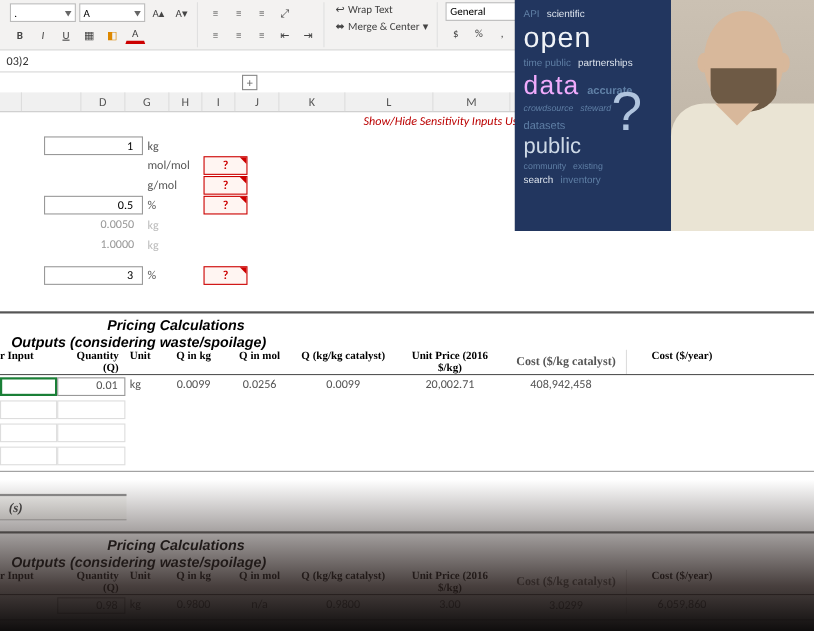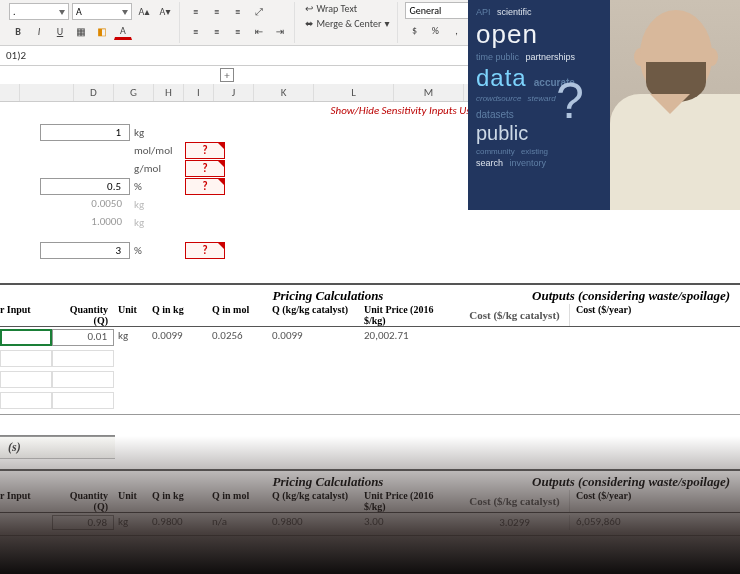--- a/index.html
+++ b/index.html
@@ -33,46 +33,46 @@
   .input-cell { width:90px; text-align:right; padding-right:8px; border:1px solid #999; background:#fff; font-size:11px; height:17px; line-height:15px;}
   .input-unit { width:50px; text-align:left; padding-left:4px; font-size:11px; color:#555;}
   .q-cell { width:40px; background:#fff5f2; border:1px solid #c00; color:#c00; text-align:center; font-weight:bold; margin-left:5px; height:17px; line-height:15px; position:relative;}
   .q-cell::after { content:''; position:absolute; top:0; right:0; width:0; height:0; border-top:6px solid #c00; border-left:6px solid transparent;}
   .gray-cell { width:90px; text-align:right; padding-right:8px; font-size:11px; color:#999; height:17px; line-height:15px;}
 
   .section-hdr { background:#f7f7f4; border-top:2px solid #888; border-bottom:1px solid #bbb; padding:3px 8px; font-family:Georgia,serif; font-style:italic; font-weight:bold; font-size:13px; color:#333;}
   .section-hdr.small { font-size:12px; }
 
   .pricing { border-top:2px solid #555; border-bottom:1px solid #999; padding:3px 0; margin-top:10px; }
-  .pricing-head { display:flex; font-family:Liberation Serif, serif; font-weight:bold; font-size:11px; }
+  .pricing-head { display:flex; font-family:Liberation Sans, sans-serif; font-weight:bold; font-size:11px;flex-direction:column; }
   .ph-center { text-align:center; font-style:italic; font-size:13px;}
   .pricing-sub { display:flex; font-family:Georgia,serif; font-weight:bold; font-size:10px; border-bottom:1px solid #555;}
   .pricing-row { display:flex; font-size:11px; color:#555; padding:2px 0;}
-  .pc { text-align:left; padding:0 6px;}
+  .pc { text-align:center; padding:0 6px;}
   .pc-sel { border:2px solid #1a7f37; background:#fff;}
 
   .col-a { width:52px;}
   .col-b { width:62px; text-align:right;}
   .col-c { width:32px; text-align:left; padding-left:4px;}
   .col-d { width:60px;}
   .col-e { width:60px;}
   .col-f { width:92px;}
   .col-g { width:102px;}
   .col-h { width:110px; }
   .col-i { width:100px;}
 
   .fade { position:absolute; left:0; right:0; bottom:0; top:370px; background:linear-gradient(to bottom, rgba(255,255,255,0.1) 0%, rgba(40,30,28,0.85) 70%, rgba(10,8,8,0.98) 100%); pointer-events:none;}
 
   
   .webcam { position:absolute; top:0; right:0; width:272px; height:210px; background:#1b2a46; overflow:hidden; display:flex;}
   .banner { width:142px; height:100%; background:#22365f; position:relative; padding:6px; color:#5f7fa5; font-family:Arial; }
   .banner .w { color:#dce3ec; }
   .banner span { display:inline-block; margin:1px 2px;}
   .open-word { color:#f0f3f7; font-size:26px; font-weight:300; letter-spacing:1px;}
-  .data-word { color:#7dd3fc; font-size:24px; letter-spacing:1px;}
+  .data-word { color:#f0abfc; font-size:24px; letter-spacing:1px;}
   .public-word { color:#cdd9e6; font-size:20px;}
   .qmark { font-size:50px; color:#b0c4de; position:absolute; left:88px; top:72px;}
   .person { flex:1; background:linear-gradient(180deg,#cbc1b3 0%, #bab0a2 100%); position:relative;}
   .head { position:absolute; top:10px; left:30px; width:72px; height:88px; background:#d8b89b; border-radius:50% 50% 45% 45%;}
   .beard { position:absolute; top:62px; left:36px; width:60px; height:40px; background:#6e5a45; border-radius:0 0 50% 50%;}
   .ear-l{position:absolute;top:48px;left:24px;width:12px;height:18px;background:#d8b89b;border-radius:50%;}
   .ear-r{position:absolute;top:48px;left:96px;width:12px;height:18px;background:#d8b89b;border-radius:50%;}
   .shirt { position:absolute; top:94px; left:0; right:-20px; bottom:0; background:#eae4d4; border-radius:30px 10px 0 0;}
   .collar{position:absolute;top:94px;left:40px;width:0;height:0;border-left:20px solid transparent;border-right:20px solid transparent;border-top:20px solid #d8b89b;}
 </style>
@@ -137,21 +137,21 @@
   </div>
   <div class="ribbon-group" style="border-right:none;">
     <div class="cond-fmt">
       <div class="cond-icon"></div>
       <div class="cond-label"><span>Conditional</span><br><span>Formatting</span> ▾</div>
     </div>
   </div>
 </div>
 
 <div class="formula-bar">
-      <span>01)2</span>
+      <span>03)2</span>
     </div>
 
 <div class="sheet">
   <div class="expand-btn">+</div>
   <div style="height:18px;"></div>
   <div class="col-headers">
     <div class="col-h" style="width:20px;"></div>
     <div class="col-h" style="width:54px;"></div>
     <div class="col-h" style="width:40px;">D</div>
     <div class="col-h" style="width:40px;">G</div>
@@ -220,20 +220,21 @@
       <div class="pc col-i">Cost ($/year)</div>
     </div>
     <div class="pricing-row">
       <div class="col-a pc-sel" style="height:17px;">&nbsp;</div>
       <div class="pc col-b" style="border:1px solid #999;text-align:right;">0.01</div>
       <div class="col-c">kg</div>
       <div class="pc col-d">0.0099</div>
       <div class="pc col-e">0.0256</div>
       <div class="pc col-f">0.0099</div>
       <div class="pc col-g">20,002.71</div>
+      <div class="pc col-i">408,942,458</div>
     </div>
     <div class="pricing-row">
           <div class="col-a" style="border:1px solid #ddd;height:17px;">&nbsp;</div>
           <div class="col-b" style="border:1px solid #ddd;">&nbsp;</div>
         </div>
     <div class="pricing-row">
           <div class="col-a" style="border:1px solid #ddd;height:17px;">&nbsp;</div>
           <div class="col-b" style="border:1px solid #ddd;">&nbsp;</div>
         </div>
     <div class="pricing-row">

